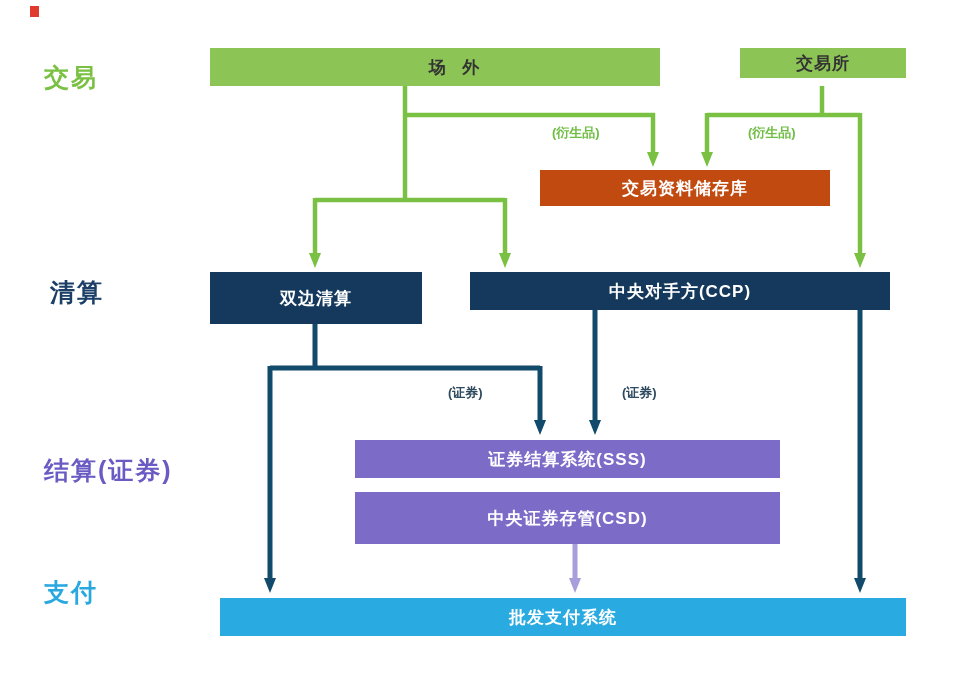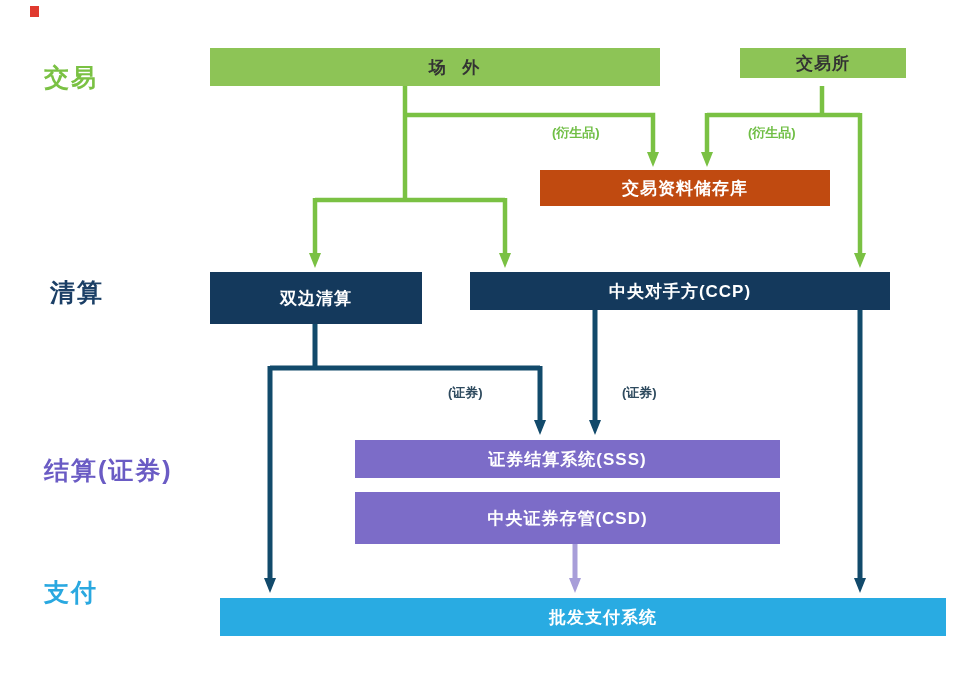--- a/index.html
+++ b/index.html
@@ -32,21 +32,21 @@
       justify-content: center;
       font-weight: bold;
       font-size: 17px;
       letter-spacing: 1px;
       white-space: nowrap;
     }
     .node-green  { background: var(--box_green,  #8DC456); color: var(--box_text_dark, #333333); }
     .node-orange { background: var(--box_orange, #C04A10); color: var(--box_text_light, #ffffff); }
     .node-navy   { background: var(--box_navy,   #14395C); color: var(--box_text_light, #ffffff); }
     .node-purple { background: var(--box_purple, #7C6CC8); color: var(--box_text_light, #ffffff); }
-    .node-blue   { background: var(--box_blue,   #29ABE2); color: var(--box_text_light, #ffffff); padding-left: 40px; }
+    .node-blue   { background: var(--box_blue,   #29ABE2); color: var(--box_text_light, #ffffff); }
 
     .row-label {
       position: absolute;
       font-weight: bold;
       font-size: 25px;
       letter-spacing: 2px;
       white-space: nowrap;
     }
     .annotation {
       position: absolute;

